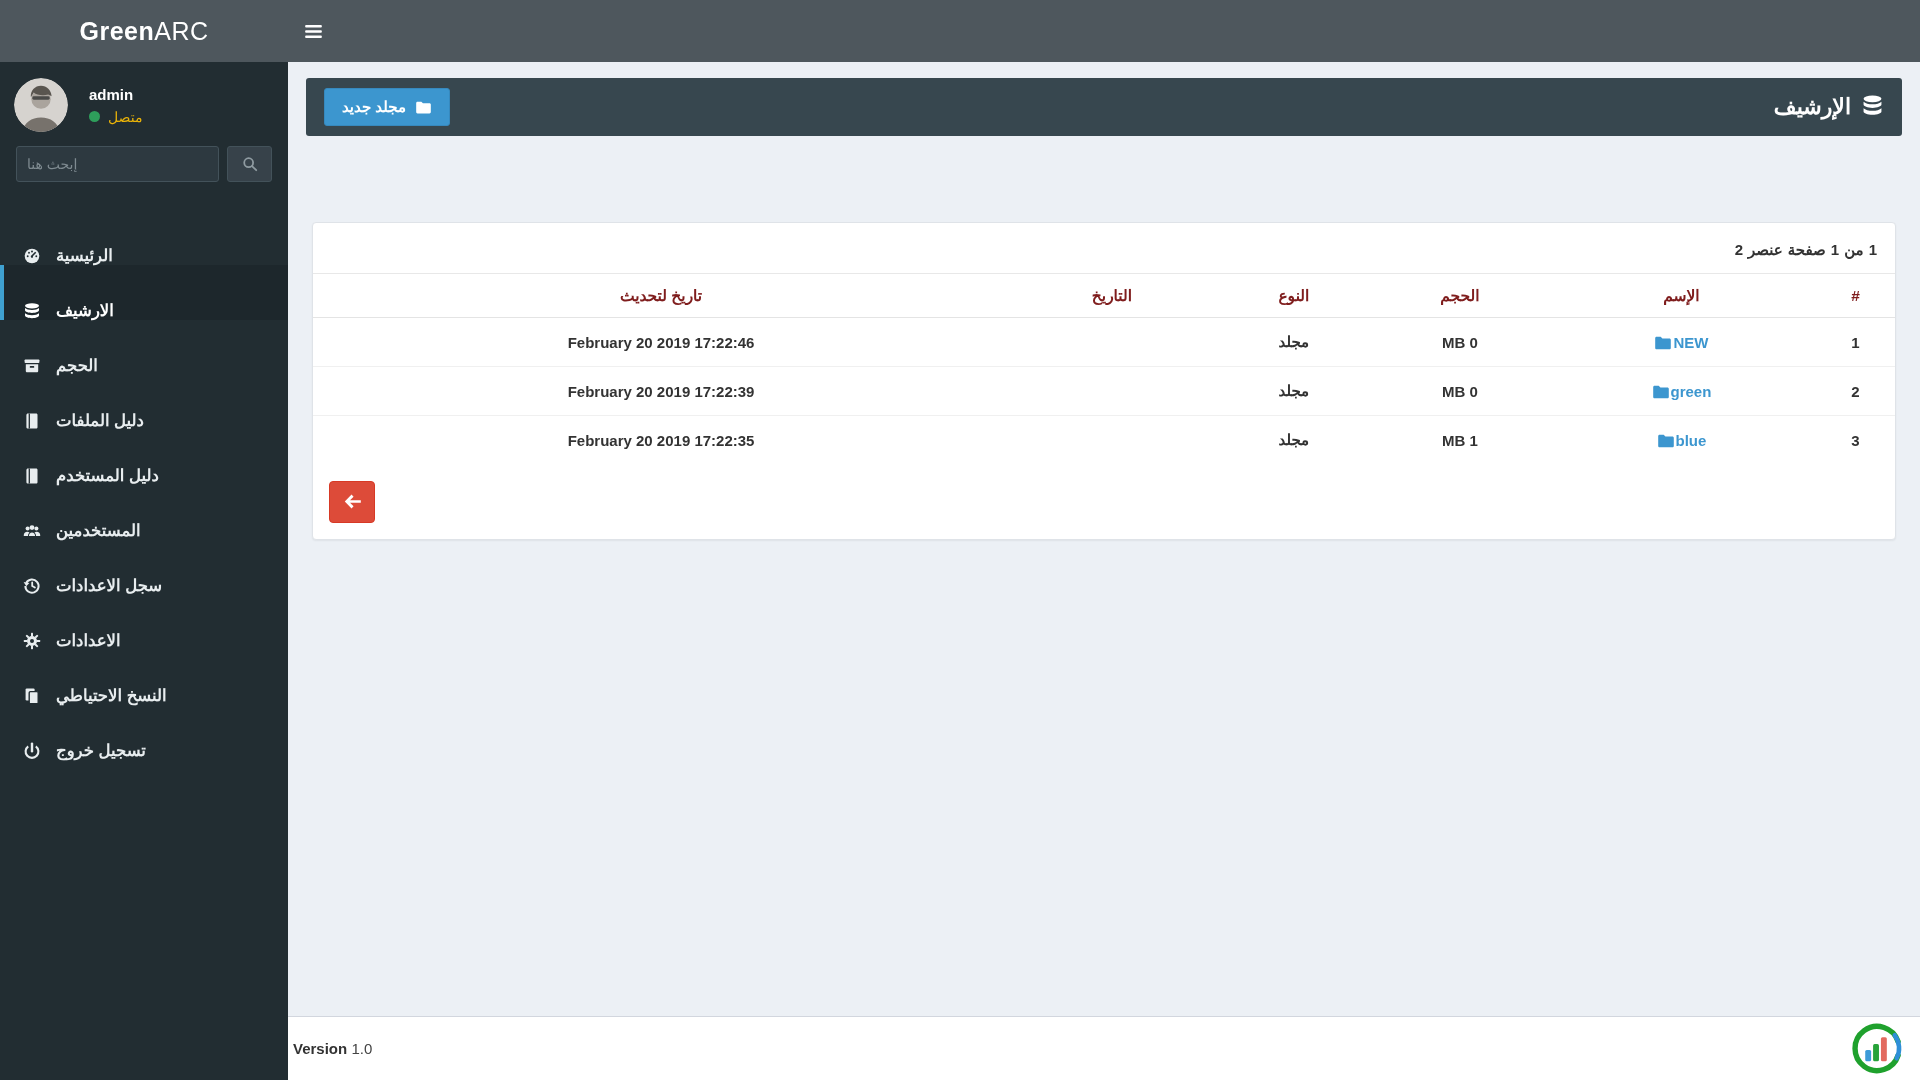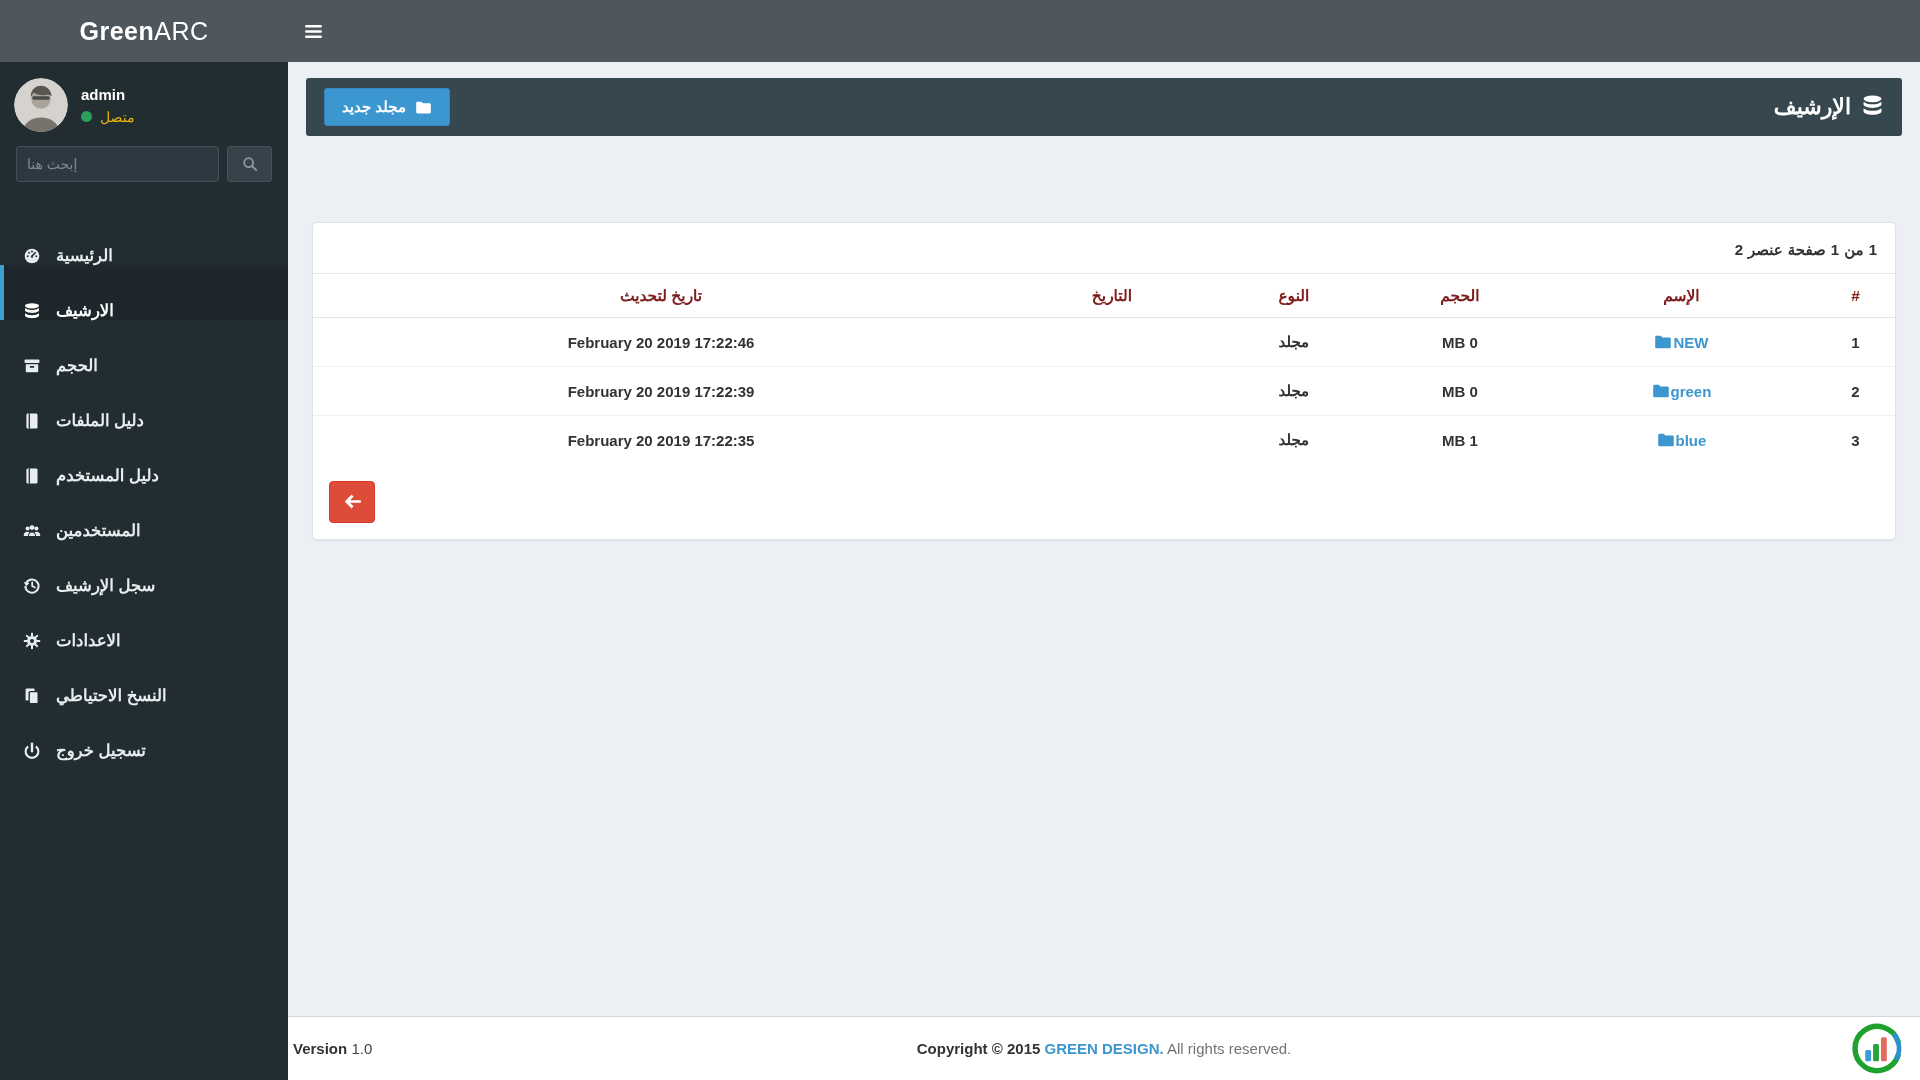--- a/index.html
+++ b/index.html
@@ -6,21 +6,21 @@
   html,body { width:1920px; height:1080px; overflow:hidden;
     font-family:"Liberation Sans", sans-serif; background:#ecf0f5; }
   .app { display:flex; width:1920px; height:1080px; }
 
   
   .sidebar { width:288px; min-width:288px; background:#222d32; display:flex; flex-direction:column; direction:ltr; }
   .logo { height:62px; background:#4e575d; color:#fff; display:flex; align-items:center; justify-content:center;
     font-size:25px; letter-spacing:.5px; }
   .logo b { font-weight:700; }
   .logo span.lt { font-weight:400; }
-  .user-panel { display:flex; align-items:center; gap:13px; padding:16px 14px 6px 14px; }
+  .user-panel { display:flex; align-items:center; gap:21px; padding:16px 14px 6px 14px; }
   .avatar { width:54px; height:54px; border-radius:50%; overflow:hidden; flex:0 0 54px; }
   .user-meta .uname { color:#fff; font-weight:700; font-size:15px; margin-bottom:6px; }
   .ustatus { display:flex; align-items:center; gap:8px; color:#eab308; font-size:14px; }
   .dot { width:11px; height:11px; border-radius:50%; background:#2e9e5b; display:inline-block; }
   .search-row { display:flex; gap:8px; margin:8px 16px 0 16px; }
   .search-input { flex:1; height:36px; background:#2d3940; border:1px solid #43525a; border-radius:3px;
     color:#cfd8dc; font-size:14px; padding:0 10px; outline:none; font-family:"Liberation Sans",sans-serif; }
   .search-input::placeholder { color:#7f8b91; }
   .search-btn { width:50px; height:36px; background:#37424a; border:1px solid #43525a; border-radius:3px;
     color:#8f9ba1; display:flex; align-items:center; justify-content:center; cursor:pointer; }
@@ -50,21 +50,21 @@
   .table-info { direction:ltr; display:flex; justify-content:flex-end; gap:5px; padding:18px 18px 14px 18px;
     font-size:15px; font-weight:700; color:#333; }
   .table-info span { unicode-bidi:isolate; }
   table { width:100%; border-collapse:collapse; direction:rtl; }
   th { height:44px; font-size:15.5px; font-weight:700; color:#7f1d1d; text-align:center;
     border-top:1px solid #e8e8e8; border-bottom:1px solid #e4e4e4; cursor:pointer; }
   td { height:49px; font-size:15px; font-weight:700; color:#333; text-align:center; border-top:1px solid #f0f0f0; }
   tr:first-child td { border-top:none; }
   .col-num { width:5%; } .col-name { width:17%; } .col-size { width:11%; }
   .col-type { width:10%; } .col-date { width:13%; } .col-upd { width:44%; }
-  .name-link { display:inline-flex; align-items:flex-start; gap:1px; color:#3c96cf; font-weight:700;
+  .name-link { display:inline-flex; align-items:flex-end; gap:1px; color:#3c96cf; font-weight:700;
     text-decoration:none; cursor:pointer; }
   .ltrcell { direction:ltr; unicode-bidi:isolate; }
   .btn-back { margin:16px 16px 0 16px; width:46px; height:42px; background:#dd4b39; border:1px solid #d73925;
     border-radius:4px; color:#fff; display:flex; align-items:center; justify-content:center; cursor:pointer; float:left; }
 
   
   .footer { height:64px; background:#fff; border-top:1px solid #d2d6de; position:relative;
     display:flex; align-items:center; font-size:15px; color:#444; }
   .f-version { position:absolute; left:5px; }
   .f-version b { font-weight:700; color:#333; }
@@ -191,21 +191,21 @@
         <span>المستخدمين</span>
       </li>
       <li>
         <span class="mi">
           <svg viewBox="0 0 18 18" width="18" height="18">
             <path d="M3.2 6A6.6 6.6 0 1 1 2.4 9" fill="none" stroke="currentColor" stroke-width="2"></path>
             <path d="M.6 5 3.3 9.2 6.4 6z" fill="currentColor"></path>
             <path d="M9.2 5.4V9l2.7 1.6" fill="none" stroke="currentColor" stroke-width="1.8" stroke-linecap="round"></path>
           </svg>
         </span>
-        <span>سجل الإرشيف</span>
+        <span>سجل الاعدادات</span>
       </li>
       <li>
         <span class="mi">
           <svg viewBox="0 0 18 18" width="18" height="18" fill="currentColor">
             <g>
               <rect x="8" y=".8" width="2" height="3.6" rx=".6"></rect>
               <rect x="8" y=".8" width="2" height="3.6" rx=".6" transform="rotate(45 9 9)"></rect>
               <rect x="8" y=".8" width="2" height="3.6" rx=".6" transform="rotate(90 9 9)"></rect>
               <rect x="8" y=".8" width="2" height="3.6" rx=".6" transform="rotate(135 9 9)"></rect>
               <rect x="8" y=".8" width="2" height="3.6" rx=".6" transform="rotate(180 9 9)"></rect>
@@ -365,25 +365,20 @@
         <div style="clear:both"></div>
       </div>
 
     </div>
 
     <footer class="footer">
       <div class="f-version">
         <b>Version</b>
         <span>1.0</span>
       </div>
-      <div class="f-center">
-        <span class="cb">Copyright © 2015</span>
-        <a class="brand">GREEN DESIGN.</a>
-        <span>All rights reserved.</span>
-      </div>
       <div class="f-logo">
         <svg viewBox="0 0 54 54" width="53" height="53">
           <circle cx="27" cy="27" r="26" fill="#ffffff"></circle>
           <path d="M48 34 A22.5 22.5 0 1 1 48 20" fill="none" stroke="#1fa12d" stroke-width="5.5" stroke-linecap="round"></path>
           <path d="M44.5 13.5 A22 22 0 0 1 46.5 37" fill="none" stroke="#2e8fd8" stroke-width="4.6" stroke-linecap="round"></path>
           <rect x="14.5" y="28.5" width="6" height="11.5" rx="1.6" fill="#3d9bd8"></rect>
           <rect x="22.5" y="22.5" width="6" height="17.5" rx="1.6" fill="#27a339"></rect>
           <rect x="30.5" y="15.5" width="6" height="24.5" rx="1.6" fill="#e26a5f"></rect>
         </svg>
       </div>

